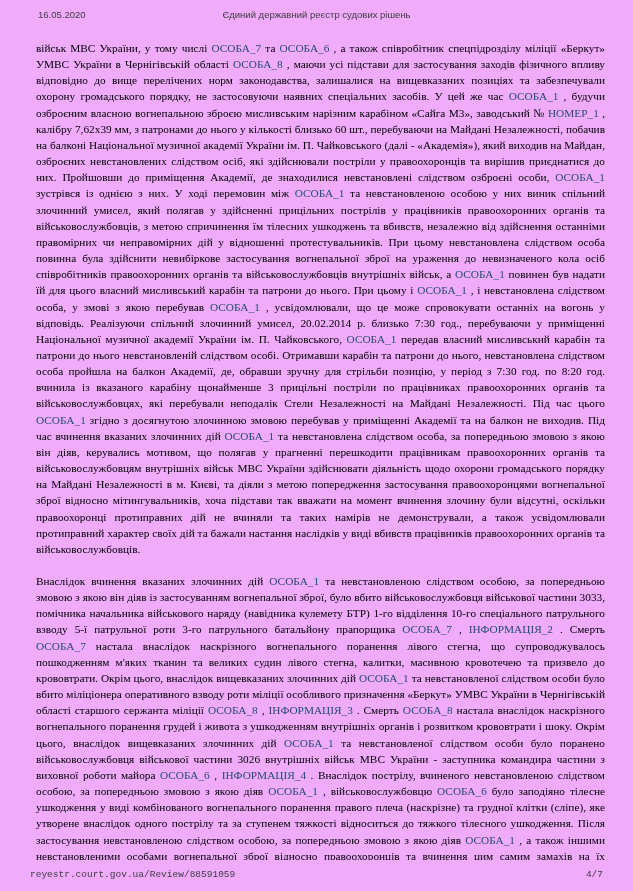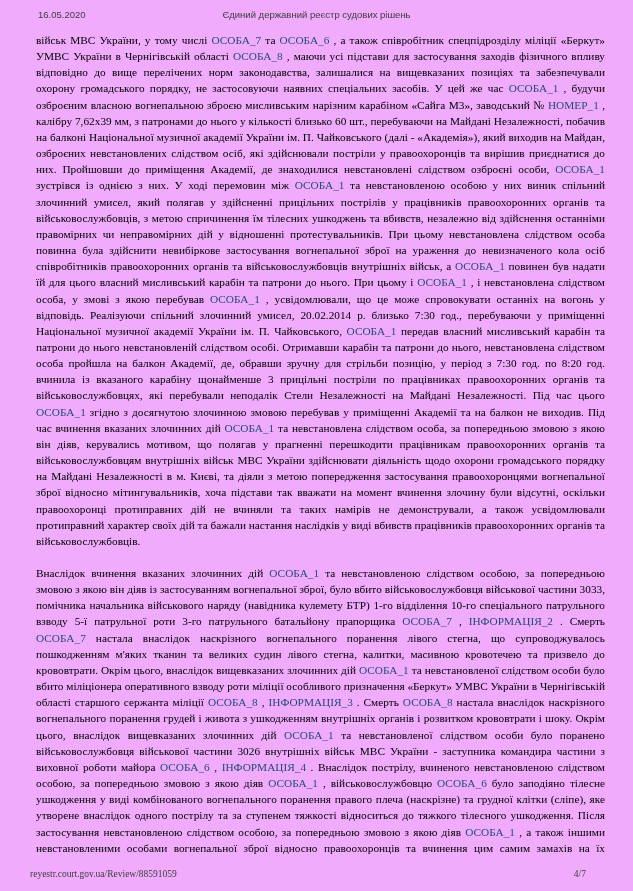--- a/index.html
+++ b/index.html
@@ -28,37 +28,37 @@
     position: absolute;
     top: 28px; left: 36px;
     width: 569px; height: 832px;
     overflow: hidden;
     font-family: "Liberation Serif", serif;
     font-size: 11.3px;
     line-height: 16.15px;
     color: #000000;
     text-align: justify;
   }
-  .content p.para { margin: 4px 0 16px 0; }
+  .content p.para { margin: 12px 0 16px 0; }
   .token {
     color: var(--link-color, #234b77);
     text-decoration: none;
     cursor: pointer;
     white-space: nowrap;
   }
   .print-footer {
     position: absolute;
     bottom: 9px; left: 30px; right: 30px;
     height: 13px;
-    font-family: Liberation Serif, serif;
+    font-family: Liberation Mono, monospace;
     font-size: 9.5px;
     color: #3d3d3d;
   }
   .print-footer .ftr-url { position: absolute; left: 0; top: 0; }
-  .print-footer .ftr-page { position: absolute; right: 17px; top: 0; }
+  .print-footer .ftr-page { position: absolute; right: 0; top: 0; }
 </style>
 </head>
 <body>
 
 <div class="page">
 
   <div class="print-header">
     <span class="hdr-date">16.05.2020</span>
     <span class="hdr-title">Єдиний державний реєстр судових рішень</span>
   </div>

